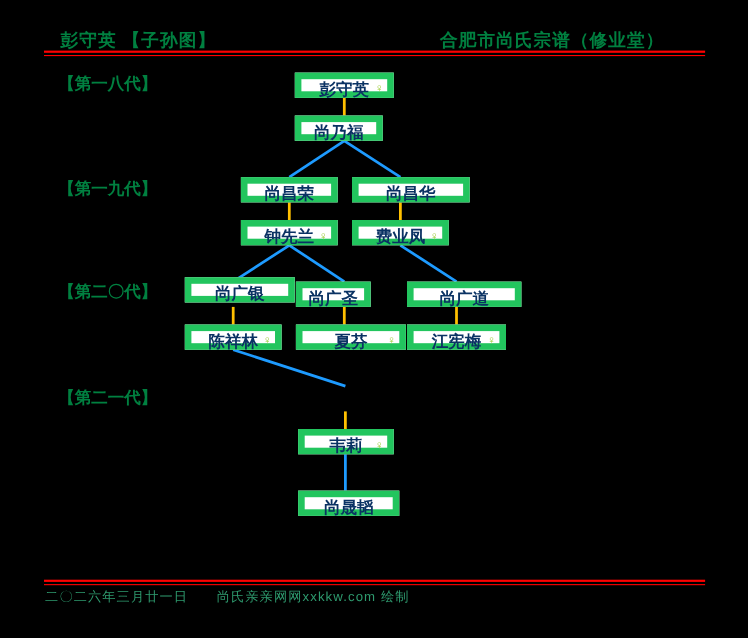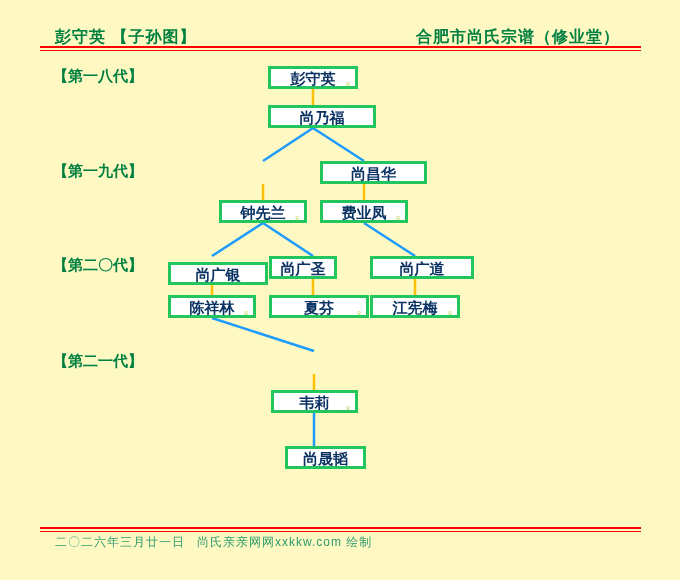--- a/index.html
+++ b/index.html
@@ -1,51 +1,51 @@
 <!DOCTYPE html>
 <html><head>
 <meta charset="utf-8">
 <style>
   html,body { margin:0; padding:0; background:#ffffff; }
   .page {
-    position:relative; width:680px; height:580px; overflow:hidden; background:#fef9c3;
+    position:relative; width:680px; height:580px; overflow:hidden; background:#000000;
     font-family:"Liberation Sans","DejaVu Sans",sans-serif;
   }
   .hdr-title {
     position:absolute; top:27px; font-size:16px; font-weight:bold; color:#008040;
     letter-spacing:1px; white-space:nowrap;
   }
   .hdr-left  { left:55px; }
-  .hdr-right { left:416px; }
+  .hdr-right { left:400px; }
   .red-rule {
     position:absolute; left:40px; width:601px; height:2px;
     border-top:2px solid #ff0000; border-bottom:1px solid #ff0000;
   }
   .rule-top { top:46px; }
   .rule-bottom { top:527px; }
   .gen-label {
     position:absolute; left:53px; font-size:15px; font-weight:bold; color:#008040;
     white-space:nowrap;
   }
   .lines { position:absolute; left:0; top:0; width:680px; height:580px; pointer-events:none; }
   .box {
     position:absolute; box-sizing:border-box; height:23px;
-    border:3px solid #22c55e; background:#ffffff;
+    border:6px solid #22c55e; background:#ffffff;
     color:#0a3263; font-size:15px; font-weight:bold;
     text-align:center; line-height:19px; cursor:pointer;
   }
   .box .sym {
     position:absolute; right:3px; bottom:-4px;
     font-size:11px; font-weight:normal; color:#99cc33; line-height:11px;
   }
   .footer-text {
     position:absolute; top:534px; font-size:12px; color:#2e9a6e;
     letter-spacing:1px; white-space:nowrap;
   }
-  .f-date   { left:55px;text-align:center; }
+  .f-date   { left:41px;text-align:center; }
   .f-credit { left:197px; }
 </style>
 </head>
 <body>
 
 <div class="page">
 
   <div class="hdr-title hdr-left">彭守英 【子孙图】</div>
   <div class="hdr-title hdr-right">合肥市尚氏宗谱（修业堂）</div>
   <div class="red-rule rule-top"></div>
@@ -71,37 +71,40 @@
     <line x1="263" y1="223" x2="313" y2="256" stroke="#1e9bff" stroke-width="2.5"></line>
     <line x1="364" y1="223" x2="415" y2="256" stroke="#1e9bff" stroke-width="2.5"></line>
     <line x1="212" y1="318" x2="314" y2="351" stroke="#1e9bff" stroke-width="2.5"></line>
     <line x1="314" y1="413" x2="314" y2="446" stroke="#1e9bff" stroke-width="2.5"></line>
   </svg>
 
   <div class="box" style="left:268px;top:66px;width:90px">
     <span>彭守英</span>
     <span class="sym">♀</span>
   </div>
-  <div class="box" style="left:268px;top:105px;width:108px">
+  <div class="box" style="left:268px;top:105px;width:80px">
     <span>尚乃福</span>
   </div>
 
+  <div class="box" style="left:219px;top:161px;width:88px">
+    <span>尚昌荣</span>
+  </div>
   <div class="box" style="left:320px;top:161px;width:107px">
     <span>尚昌华</span>
   </div>
   <div class="box" style="left:219px;top:200px;width:88px">
     <span>钟先兰</span>
     <span class="sym">♀</span>
   </div>
   <div class="box" style="left:320px;top:200px;width:88px">
     <span>费业凤</span>
     <span class="sym">♀</span>
   </div>
 
-  <div class="box" style="left:168px;top:262px;width:100px">
+  <div class="box" style="left:168px;top:252px;width:100px">
     <span>尚广银</span>
   </div>
   <div class="box" style="left:269px;top:256px;width:68px">
     <span>尚广圣</span>
   </div>
   <div class="box" style="left:370px;top:256px;width:104px">
     <span>尚广道</span>
   </div>
   <div class="box" style="left:168px;top:295px;width:88px">
     <span>陈祥林</span>
@@ -114,21 +117,21 @@
   <div class="box" style="left:370px;top:295px;width:90px">
     <span>江宪梅</span>
     <span class="sym">♀</span>
   </div>
 
   <div class="box" style="left:271px;top:390px;width:87px">
     <span>韦莉</span>
     <span class="sym">♀</span>
   </div>
 
-  <div class="box" style="left:285px;top:446px;width:81px">
+  <div class="box" style="left:271px;top:446px;width:92px">
     <span>尚晟韬</span>
   </div>
 
   <div class="red-rule rule-bottom"></div>
   <div class="footer-text f-date">二〇二六年三月廿一日</div>
   <div class="footer-text f-credit">尚氏亲亲网网xxkkw.com 绘制</div>
 
 </div>
 
 </body></html>

